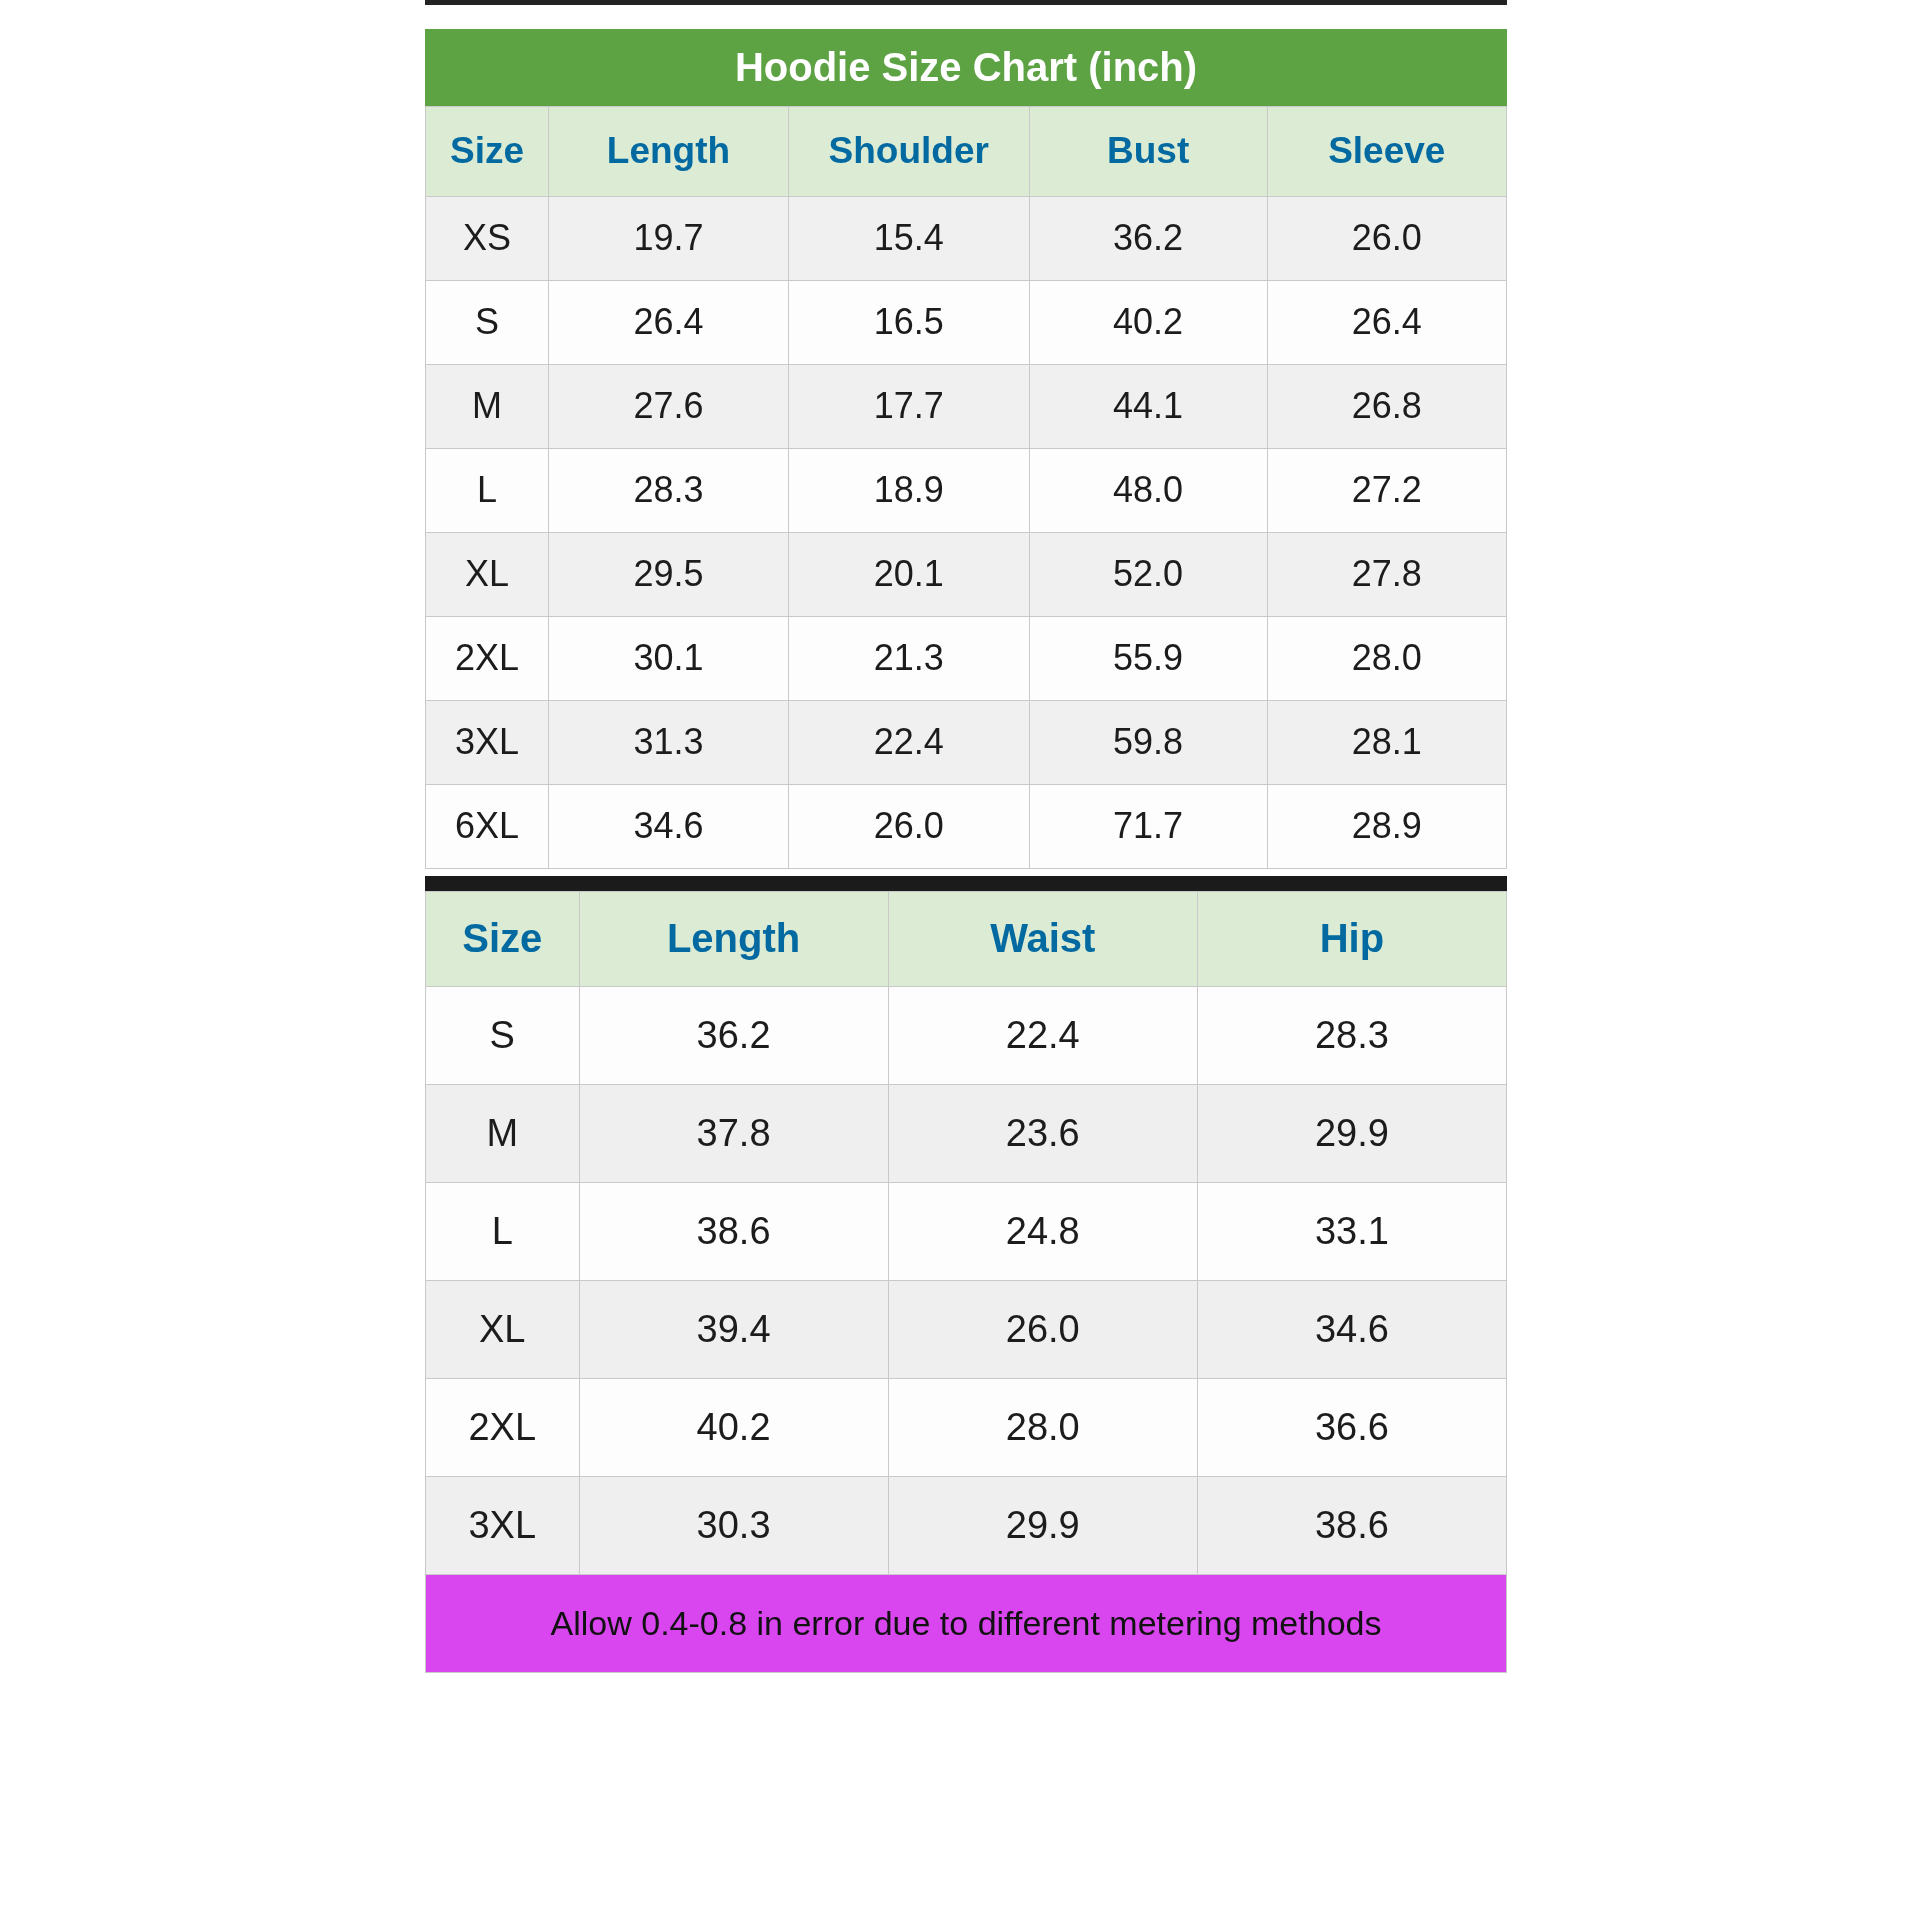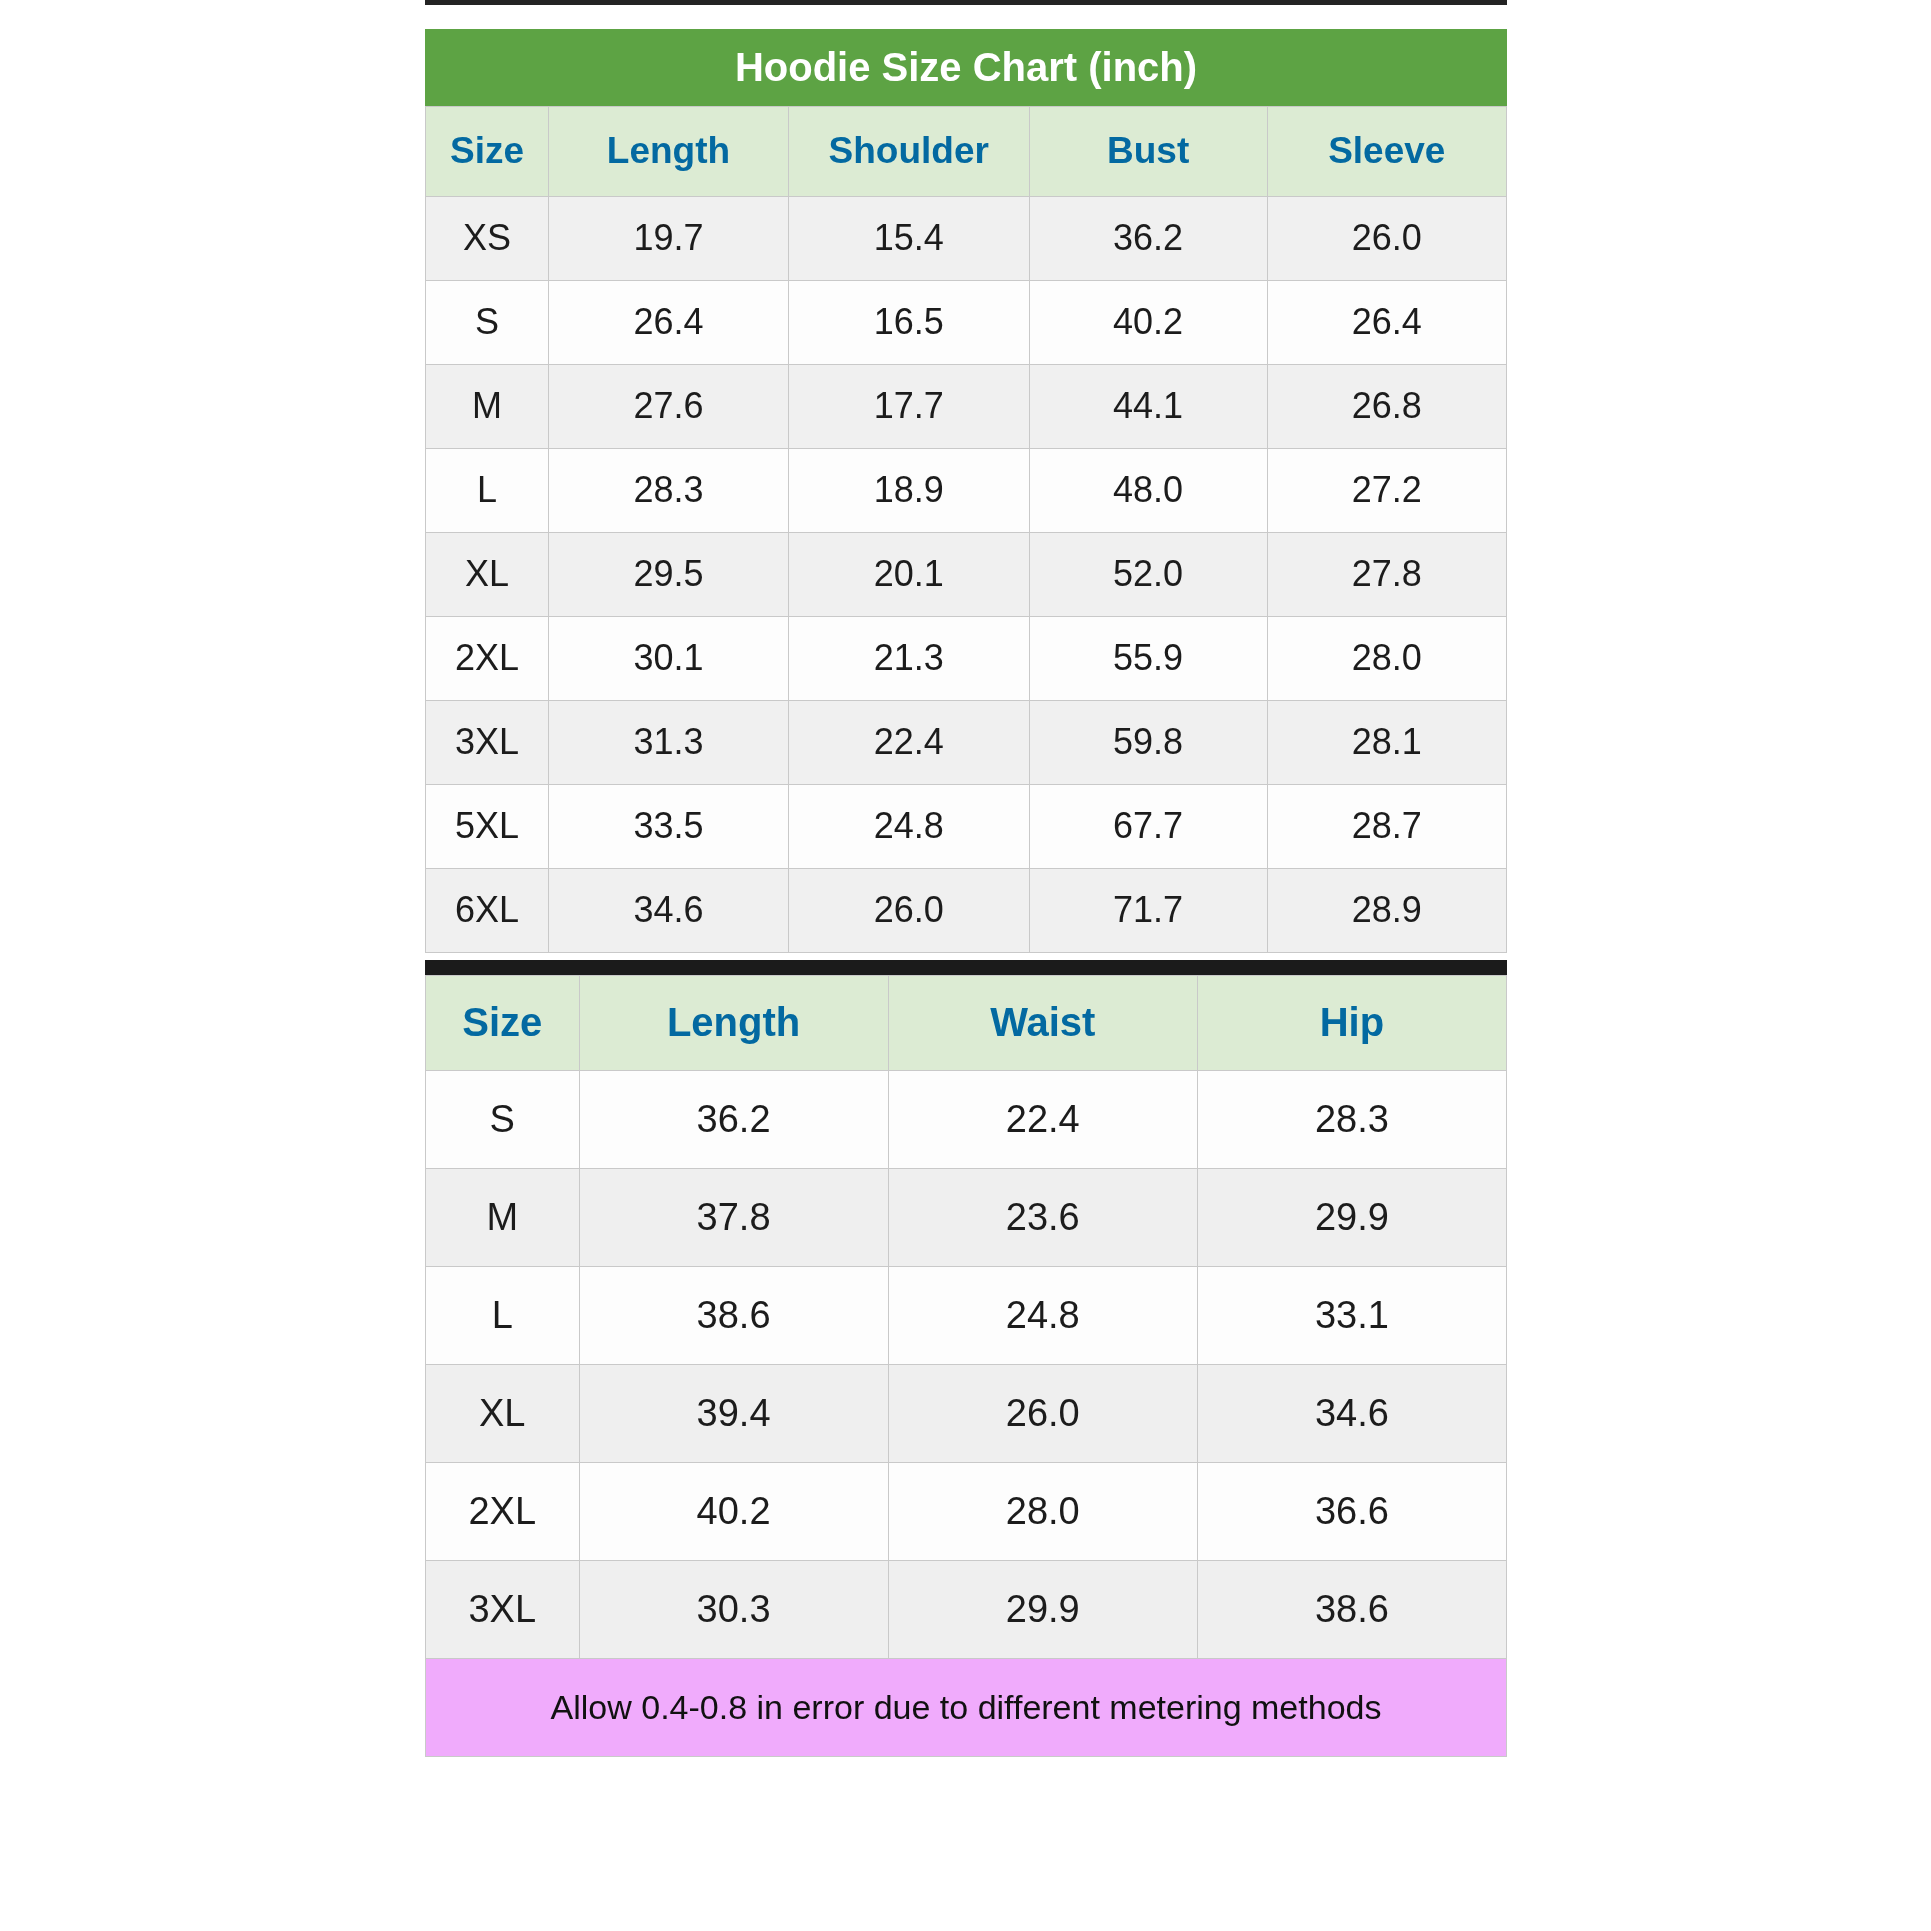--- a/index.html
+++ b/index.html
@@ -70,21 +70,21 @@
   }
 
   .leggings-table th { height: 94px; font-size: 40px; }
   .leggings-table td { height: 97px; font-size: 38px; }
   .leggings-table tbody tr:nth-child(odd)  td { background: #fdfdfd; }
   .leggings-table tbody tr:nth-child(even) td { background: #efefef; }
 
   .footer-note {
     border: 1.9px solid #c9c9c9;
     border-top: none;
-    background: #f0abfc;
+    background: #d946ef;
     height: 97px;
     display: flex;
     align-items: center;
     justify-content: center;
     font-size: 34px;
     color: #111111;
   }
 </style>
 </head>
 <body>
@@ -156,27 +156,20 @@
           <td>28.0</td>
         </tr>
         <tr>
           <td>3XL</td>
           <td>31.3</td>
           <td>22.4</td>
           <td>59.8</td>
           <td>28.1</td>
         </tr>
         <tr>
-          <td>5XL</td>
-          <td>33.5</td>
-          <td>24.8</td>
-          <td>67.7</td>
-          <td>28.7</td>
-        </tr>
-        <tr>
           <td>6XL</td>
           <td>34.6</td>
           <td>26.0</td>
           <td>71.7</td>
           <td>28.9</td>
         </tr>
       </tbody>
   </table>
 
   <div class="divider"></div>

